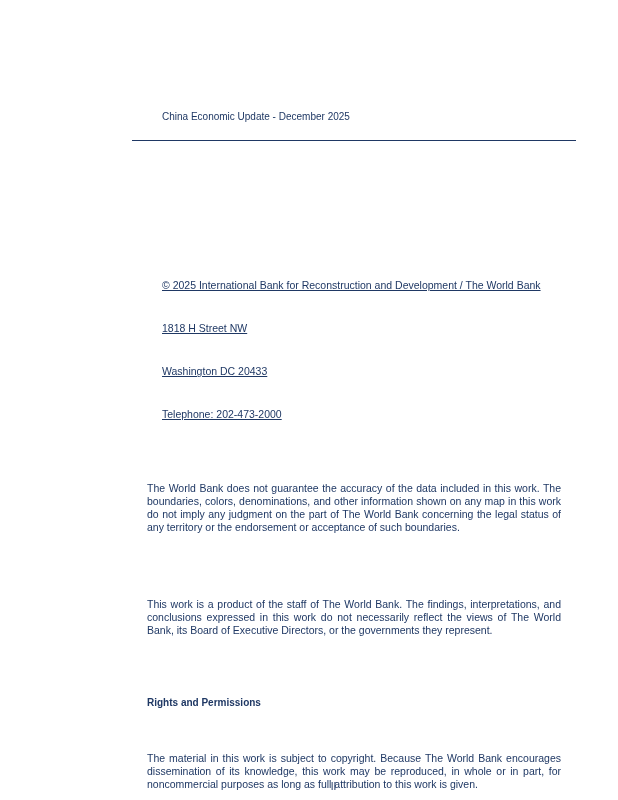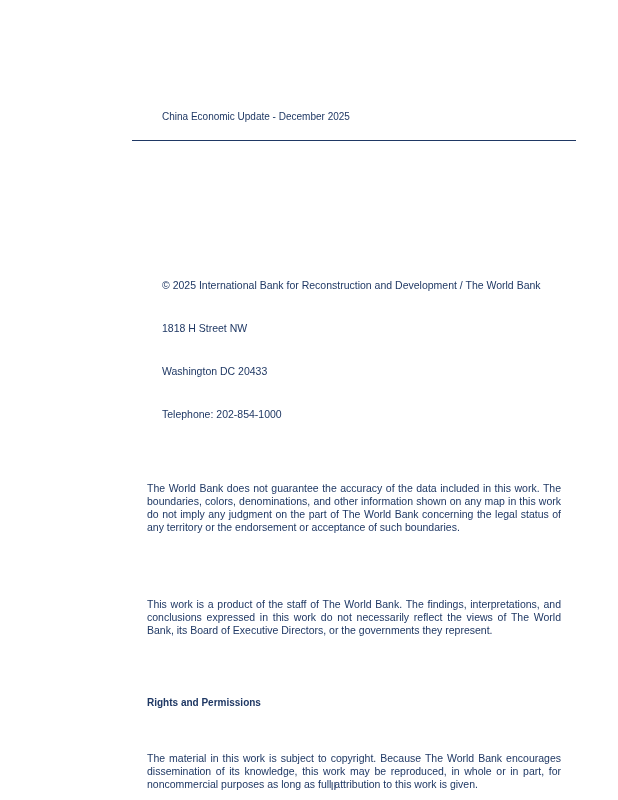--- a/index.html
+++ b/index.html
@@ -24,21 +24,21 @@
   }
   .header-title {
     font-size: 10px;
     line-height: 12px;
     color: #1f3864;
   }
   .body-text {
     font-size: 10.5px;
     line-height: 13px;
   }
-  .copyright-block { margin-top: 108px; }
+  .copyright-block { margin-top: 108px; text-decoration: underline; }
   .copyright-block div { line-height: 13px; }
   .link {
     color: #1f3864;
     text-decoration: underline;
     cursor: pointer;
   }
   .para { text-align: justify; }
   .para-disclaimer-1 { margin-top: 34px; }
   .para-disclaimer-2 { margin-top: 16px; }
   .rights-heading {
@@ -69,21 +69,21 @@
   <div class="content">
 
     <div class="header">
       <div class="header-title">China Economic Update - December 2025</div>
     </div>
 
     <div class="copyright-block body-text">
       <div>© 2025 International Bank for Reconstruction and Development / The World Bank</div>
       <div>1818 H Street NW</div>
       <div>Washington DC 20433</div>
-      <div>Telephone: 202-854-1000</div>
+      <div>Telephone: 202-473-2000</div>
     </div>
 
     <div class="para para-disclaimer-2 body-text">The World Bank does not guarantee the accuracy of the data included in this work. The boundaries, colors, denominations, and other information shown on any map in this work do not imply any judgment on the part of The World Bank concerning the legal status of any territory or the endorsement or acceptance of such boundaries.</div>
 
     <div class="para para-disclaimer-1 body-text">This work is a product of the staff of The World Bank. The findings, interpretations, and conclusions expressed in this work do not necessarily reflect the views of The World Bank, its Board of Executive Directors, or the governments they represent.</div>
 
     <div class="rights-heading">Rights and Permissions</div>
 
     <div class="para rights-para-1 body-text">The material in this work is subject to copyright. Because The World Bank encourages dissemination of its knowledge, this work may be reproduced, in whole or in part, for noncommercial purposes as long as full attribution to this work is given.</div>
 

